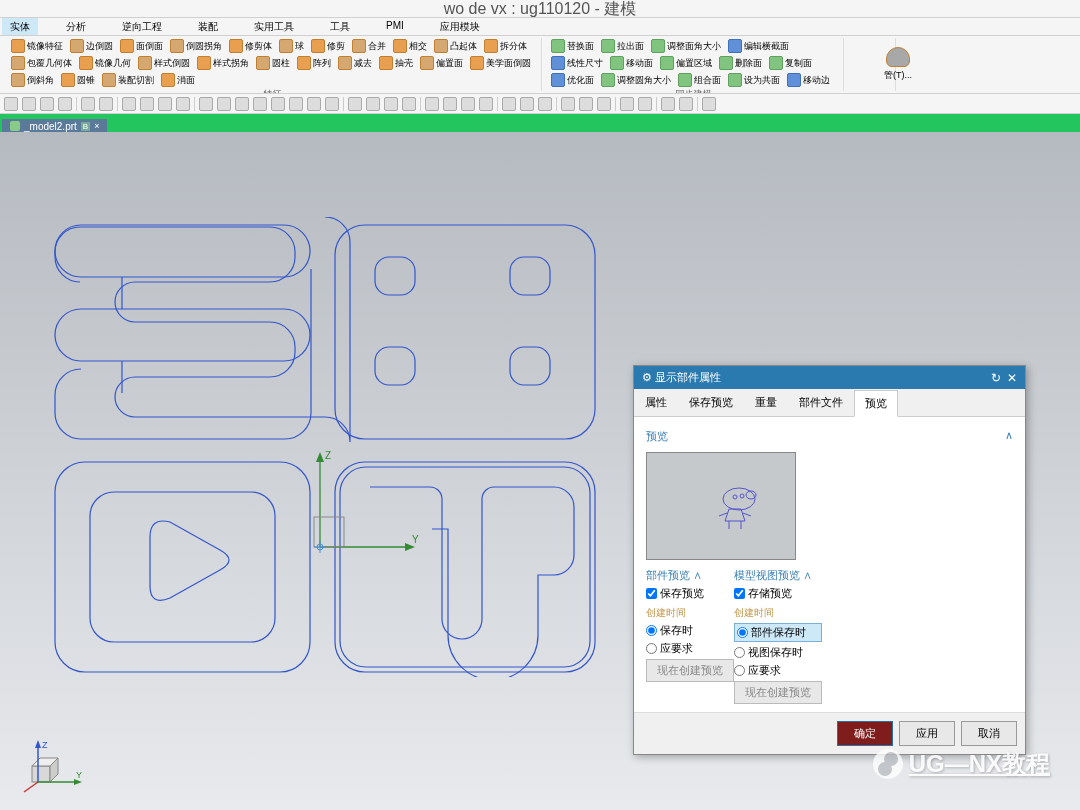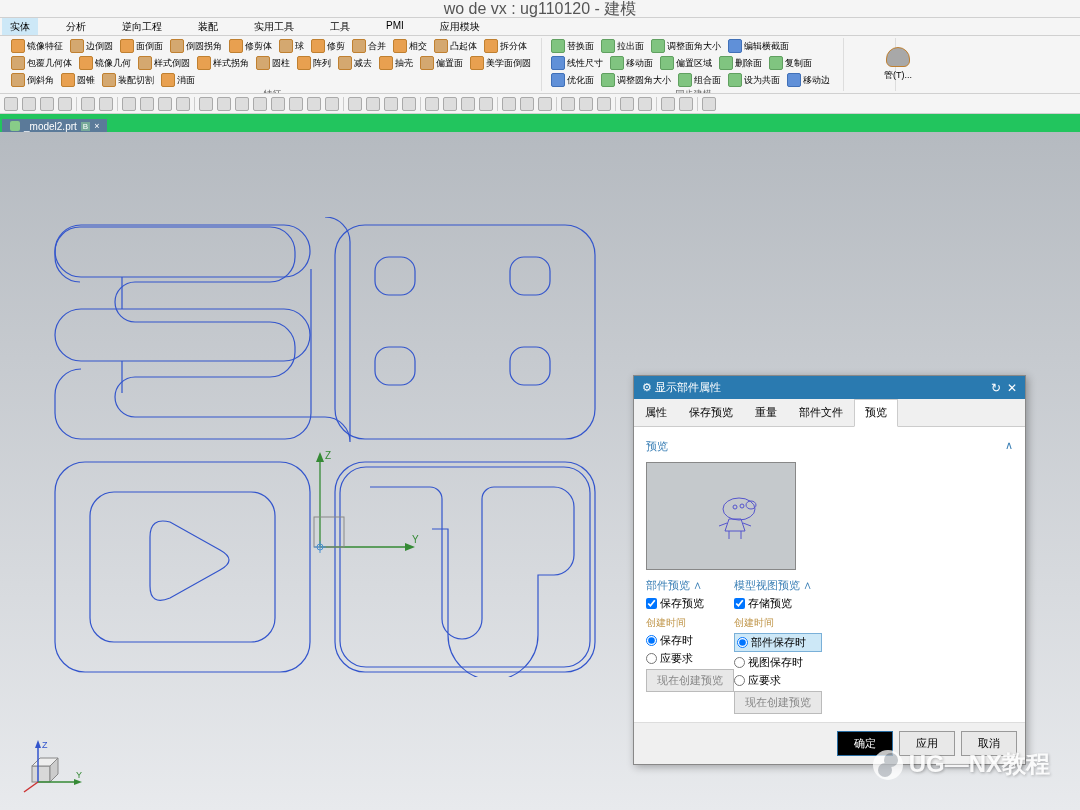--- a/index.html
+++ b/index.html
@@ -19,41 +19,41 @@
 .ric.bl{background:#6090d8;border-color:#4070b8;}
 .toolbar{height:20px;background:#f5f5f5;display:flex;align-items:center;gap:4px;padding:0 4px;border-bottom:1px solid #d0d0d0;}
 .tic{width:14px;height:14px;background:#ddd;border:1px solid #aaa;border-radius:2px;display:inline-block;cursor:pointer;}
 .tsep{width:1px;height:14px;background:#ccc;}
 .tabstrip{height:24px;background:#22c55e;display:flex;align-items:center;padding-left:2px;}
 .filetab{background:#5b7a99;color:#fff;font-size:10px;padding:2px 8px;display:flex;align-items:center;gap:4px;}
 .filetab .x{font-size:9px;cursor:pointer;}
 .viewport{position:absolute;top:132px;left:0;right:0;bottom:0;background:linear-gradient(to bottom,#b5bac0 0%,#e8eaed 100%);}
 .sketch{position:absolute;top:85px;left:30px;}
 .csys{position:absolute;top:315px;left:300px;}
-.dialog{position:absolute;top:243px;left:633px;width:393px;background:#f7f8f9;border:1px solid #888;box-shadow:2px 2px 8px rgba(0,0,0,.3);font-size:11px;}
+.dialog{position:absolute;top:233px;left:633px;width:393px;background:#f7f8f9;border:1px solid #888;box-shadow:2px 2px 8px rgba(0,0,0,.3);font-size:11px;}
 .dlg-title{background:#2a7ab0;color:#fff;padding:4px 8px;display:flex;align-items:center;justify-content:space-between;}
 .dlg-title-btns{display:flex;gap:6px;}
 .dlg-title-btns span{cursor:pointer;font-size:12px;}
-.dlg-tabs{display:flex;background:#f0f0f0;border-bottom:1px solid #ccc;}
+.dlg-tabs{display:flex;background:#f0f0f0;border-bottom:1px solid #ccc;align-items:flex-end;}
 .dlg-tab{padding:5px 10px;font-size:11px;cursor:pointer;border:1px solid transparent;}
 .dlg-tab.active{background:#fff;border:1px solid #ccc;border-bottom-color:#fff;margin-bottom:-1px;}
 .dlg-body{padding:8px 12px;background:#fff;}
 .sect-hdr{color:#3a7fb5;font-size:11px;padding:4px 0;display:flex;justify-content:space-between;cursor:pointer;}
 .preview-box{width:150px;height:108px;background:#c5c9cc;border:1px solid #888;margin:4px 0 8px 0;position:relative;}
 .peppa{position:absolute;top:28px;left:60px;}
 .sect-row{display:flex;margin-top:4px;}
 .sect-col{display:flex;flex-direction:column;gap:3px;}
 .sect-col .sh{color:#3a7fb5;font-size:11px;}
 .sect-col label{font-size:11px;display:flex;align-items:center;gap:3px;}
 .grp-label{color:#c0964a;font-size:10px;margin-top:2px;}
 .dbtn{background:#e8e8e8;border:1px solid #bbb;padding:3px 10px;font-size:11px;color:#888;}
 .dlg-footer{padding:8px;display:flex;justify-content:flex-end;gap:6px;background:#f0f0f0;border-top:1px solid #ddd;}
 .dlg-footer button{padding:4px 16px;font-size:11px;background:#e8e8e8;border:1px solid #999;cursor:pointer;}
-.dlg-footer button.primary{background:#000000;color:#fff;border-color:#2a6fa5;}
-.watermark{position:absolute;bottom:30px;right:30px;color:#fff;font-size:24px;font-weight:bold;display:flex;align-items:flex-end;gap:6px;opacity:.85;text-shadow:1px 1px 3px rgba(0,0,0,.3);}
+.dlg-footer button.primary{background:#7f1d1d;color:#fff;border-color:#2a6fa5;}
+.watermark{position:absolute;bottom:30px;right:30px;color:#fff;font-size:24px;font-weight:bold;display:flex;align-items:center;gap:6px;opacity:.85;text-shadow:1px 1px 3px rgba(0,0,0,.3);text-decoration:underline;}
 .wm-icon{width:30px;height:30px;background:#fff;border-radius:50%;position:relative;opacity:.9;}
 .wm-icon::before{content:"";position:absolute;width:14px;height:14px;border-radius:50%;background:#b8bdc2;top:3px;left:11px;}
 .wm-icon::after{content:"";position:absolute;width:14px;height:14px;border-radius:50%;background:#b8bdc2;bottom:3px;left:5px;}
 input[type=checkbox],input[type=radio]{width:11px;height:11px;}
 </style>
 </head>
 <body>
 
 <div class="titlebar">wo de vx : ug110120 - 建模</div>
 

